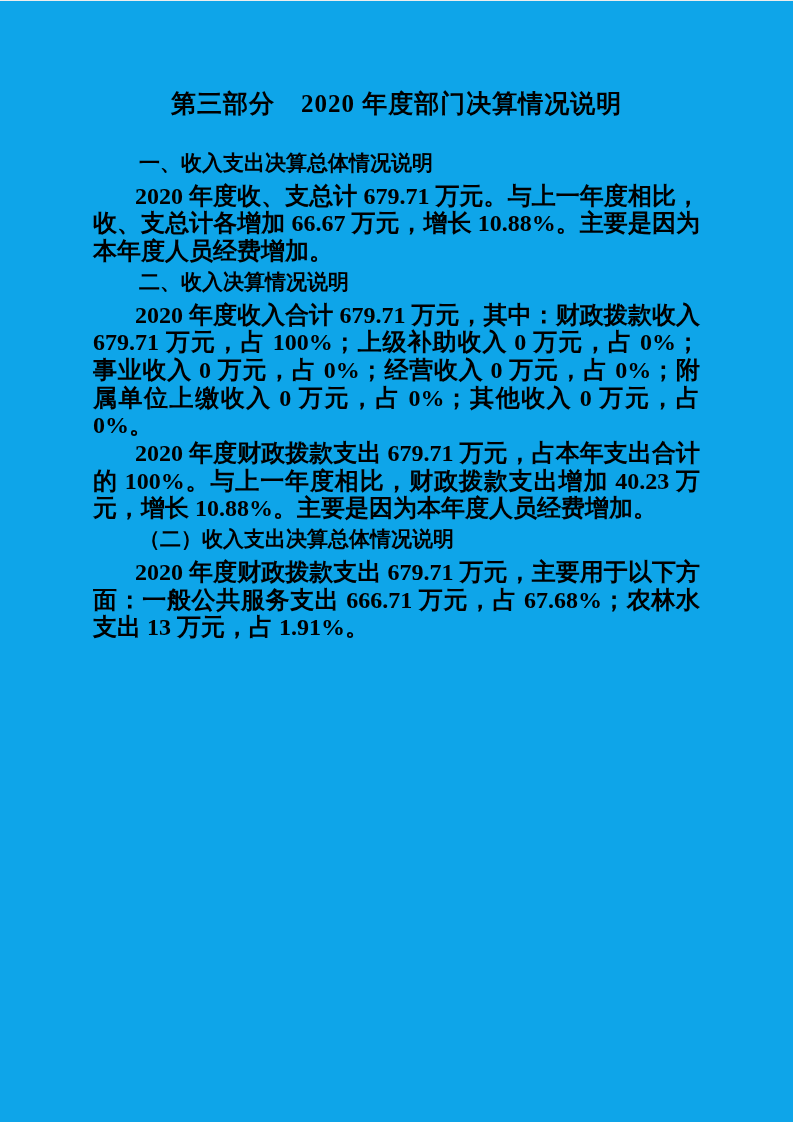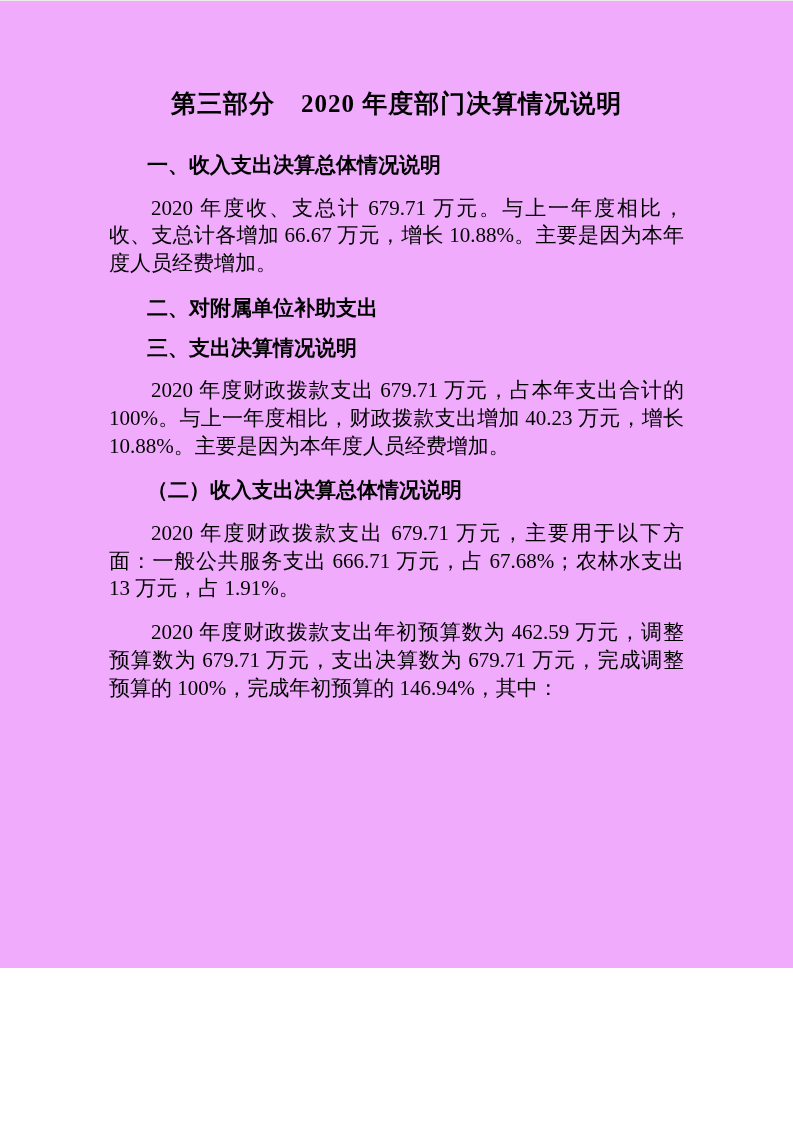--- a/index.html
+++ b/index.html
@@ -3,22 +3,22 @@
 <meta charset="utf-8">
 <style>
   html, body {
     margin: 0;
     padding: 0;
     background: #ffffff;
   }
   .page {
     position: relative;
     width: 793px;
-    height: 968px;
-    background: #f0abfc;
+    height: 1122px;
+    background: #0ea5e9;
     overflow: hidden;
     box-sizing: border-box;
     border-top: 1px solid #ededed;
     color: #000000;
     font-family: "Liberation Serif", serif;
     padding-left: 32px;
   }
   .content {
     position: absolute;
     top: 88px;
@@ -29,55 +29,54 @@
     margin: 0 0 32px 0;
     font-family: "Liberation Serif", serif;
     font-weight: 700;
     font-size: 25px;
     line-height: 30px;
     text-align: center;
     letter-spacing: 1px;
     white-space: nowrap;
   }
   .sec-heading {
-    margin: 12px;
-    font-family: Liberation Sans, sans-serif;
+    margin: 4px;
+    font-family: Liberation Mono, monospace;
     font-weight: 700;
     font-size: 21px;
     line-height: 27.7px;
     text-indent: 42px;
   }
   .para {
-    margin: 16px;
+    margin: 0;
     font-family: "Liberation Serif", serif;
-    font-weight: 400;
-    font-size: 21px;
+    font-weight: 700;
+    font-size: 24px;
     line-height: 27.7px;
     text-indent: 42px;
     text-align: justify;
   }
 </style>
 </head>
 <body>
 
 <div class="page">
   <div class="content">
 
     <h1 class="doc-title">第三部分　2020 年度部门决算情况说明</h1>
 
     <h2 class="sec-heading">一、收入支出决算总体情况说明</h2>
     <p class="para">2020 年度收、支总计 679.71 万元。与上一年度相比，收、支总计各增加 66.67 万元，增长 10.88%。主要是因为本年度人员经费增加。</p>
 
-    <h2 class="sec-heading">二、对附属单位补助支出</h2>
+    <h2 class="sec-heading">二、收入决算情况说明</h2>
+    <p class="para">2020 年度收入合计 679.71 万元，其中：财政拨款收入 679.71 万元，占 100%；上级补助收入 0 万元，占 0%；事业收入 0 万元，占 0%；经营收入 0 万元，占 0%；附属单位上缴收入 0 万元，占 0%；其他收入 0 万元，占 0%。</p>
 
-    <h2 class="sec-heading">三、支出决算情况说明</h2>
 
 
 
     <p class="para">2020 年度财政拨款支出 679.71 万元，占本年支出合计的 100%。与上一年度相比，财政拨款支出增加 40.23 万元，增长 10.88%。主要是因为本年度人员经费增加。</p>
 
     <h3 class="sec-heading">（二）收入支出决算总体情况说明</h3>
     <p class="para">2020 年度财政拨款支出 679.71 万元，主要用于以下方面：一般公共服务支出 666.71 万元，占 67.68%；农林水支出 13 万元，占 1.91%。</p>
 
-    <p class="para">2020 年度财政拨款支出年初预算数为 462.59 万元，调整预算数为 679.71 万元，支出决算数为 679.71 万元，完成调整预算的 100%，完成年初预算的 146.94%，其中：</p>
 
   </div>
 </div>
 
 </body></html>

